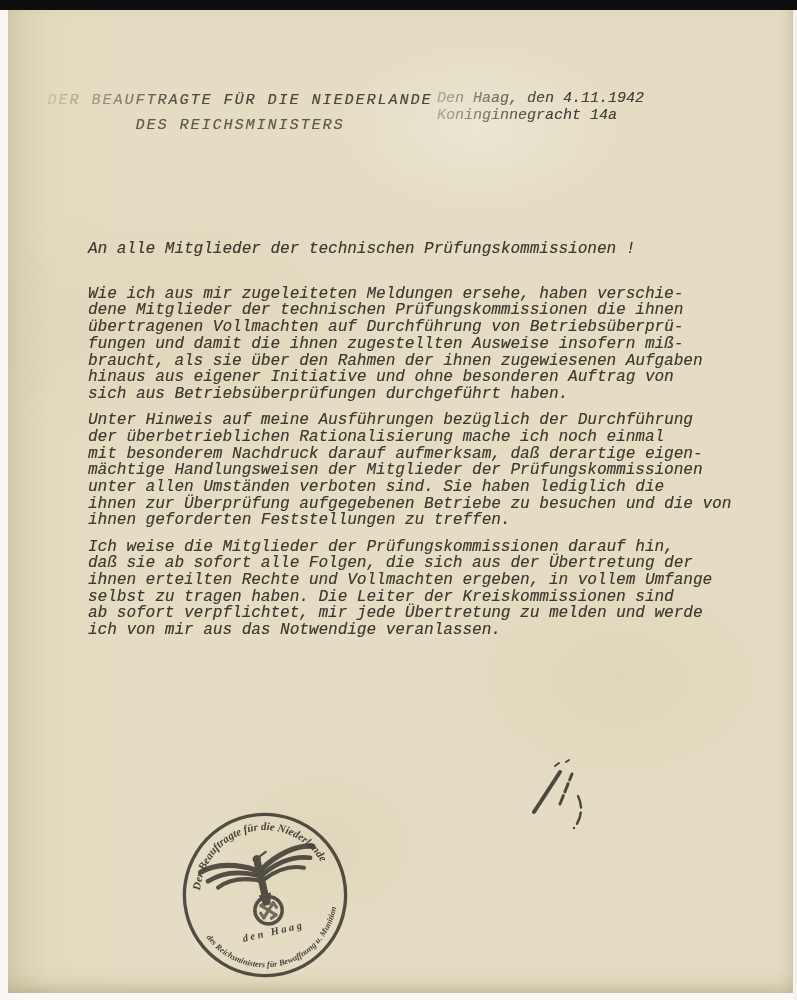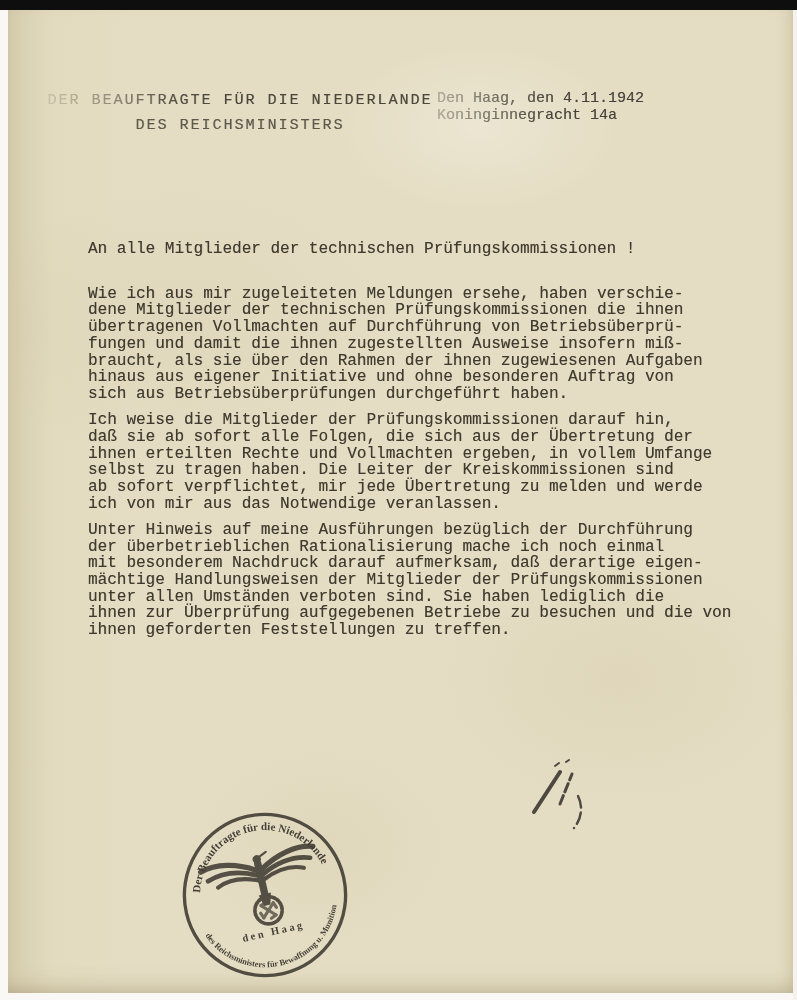--- a/index.html
+++ b/index.html
@@ -15,20 +15,21 @@
 
   .paper{position:absolute;left:8px;top:10px;width:785px;height:983px;
     background:
       radial-gradient(ellipse 300px 200px at 22% 32%, rgba(125,105,60,0.05), transparent 70%),
       radial-gradient(ellipse 260px 180px at 78% 68%, rgba(125,105,60,0.06), transparent 70%),
       radial-gradient(ellipse 200px 120px at 60% 12%, rgba(255,255,255,0.25), transparent 70%),
       radial-gradient(ellipse 180px 140px at 40% 85%, rgba(120,100,55,0.05), transparent 70%),
       linear-gradient(90deg, #d6cdae 0px, #e3dbbf 45px, #e5ddc3 120px),
       #e4dcc1;
     box-shadow:inset 0 -14px 22px -12px rgba(110,95,55,0.35), inset -10px 0 18px -10px rgba(110,95,55,0.2);
+    font-style:italic;
   }
 
   .ink{color:#3f3a2f;text-shadow:0.3px 0.3px 0.5px rgba(55,48,35,0.45);}
 
   .letterhead{position:absolute;left:32px;top:78px;width:400px;text-align:center;
     font-size:15px;line-height:25px;letter-spacing:2px;color:#4a463c;
     text-shadow:0.4px 0.4px 0.6px rgba(60,55,45,0.4);}
   .lh-fade{
     -webkit-mask-image:linear-gradient(90deg, rgba(0,0,0,0.12) 0%, rgba(0,0,0,0.45) 14%, rgba(0,0,0,0.95) 34%, #000 48%);
     mask-image:linear-gradient(90deg, rgba(0,0,0,0.12) 0%, rgba(0,0,0,0.45) 14%, rgba(0,0,0,0.95) 34%, #000 48%);
@@ -76,33 +77,33 @@
 
     <div class="letterbody ink">
       <p class="salutation">An alle Mitglieder der technischen Prüfungskommissionen !</p>
       <p class="para">Wie ich aus mir zugeleiteten Meldungen ersehe, haben verschie-
 dene Mitglieder der technischen Prüfungskommissionen die ihnen
 übertragenen Vollmachten auf Durchführung von Betriebsüberprü-
 fungen und damit die ihnen zugestellten Ausweise insofern miß-
 braucht, als sie über den Rahmen der ihnen zugewiesenen Aufgaben
 hinaus aus eigener Initiative und ohne besonderen Auftrag von
 sich aus Betriebsüberprüfungen durchgeführt haben.</p>
-      <p class="para">Ich weise die Mitglieder der Prüfungskommissionen darauf hin,
-daß sie ab sofort alle Folgen, die sich aus der Übertretung der
-ihnen erteilten Rechte und Vollmachten ergeben, in vollem Umfange
-selbst zu tragen haben. Die Leiter der Kreiskommissionen sind
-ab sofort verpflichtet, mir jede Übertretung zu melden und werde
-ich von mir aus das Notwendige veranlassen.</p>
       <p class="para">Unter Hinweis auf meine Ausführungen bezüglich der Durchführung
 der überbetrieblichen Rationalisierung mache ich noch einmal
 mit besonderem Nachdruck darauf aufmerksam, daß derartige eigen-
 mächtige Handlungsweisen der Mitglieder der Prüfungskommissionen
 unter allen Umständen verboten sind. Sie haben lediglich die
 ihnen zur Überprüfung aufgegebenen Betriebe zu besuchen und die von
 ihnen geforderten Feststellungen zu treffen.</p>
+      <p class="para">Ich weise die Mitglieder der Prüfungskommissionen darauf hin,
+daß sie ab sofort alle Folgen, die sich aus der Übertretung der
+ihnen erteilten Rechte und Vollmachten ergeben, in vollem Umfange
+selbst zu tragen haben. Die Leiter der Kreiskommissionen sind
+ab sofort verpflichtet, mir jede Übertretung zu melden und werde
+ich von mir aus das Notwendige veranlassen.</p>
     </div>
 
     <svg class="paraph" viewBox="0 0 100 90" xmlns="http://www.w3.org/2000/svg">
       <g stroke="#33302a" fill="none" stroke-linecap="round" opacity="0.85">
         <path d="M35 12 l4 -3" stroke-width="2"></path>
         <path d="M46 8 l3 -2" stroke-width="2"></path>
         <path d="M14 58 L40 18" stroke-width="4"></path>
         <path d="M40 50 L52 20" stroke-width="3" stroke-dasharray="9 4"></path>
         <path d="M58 42 C63 52 62 64 54 74" stroke-width="2.5" stroke-dasharray="12 5"></path>
       </g>

